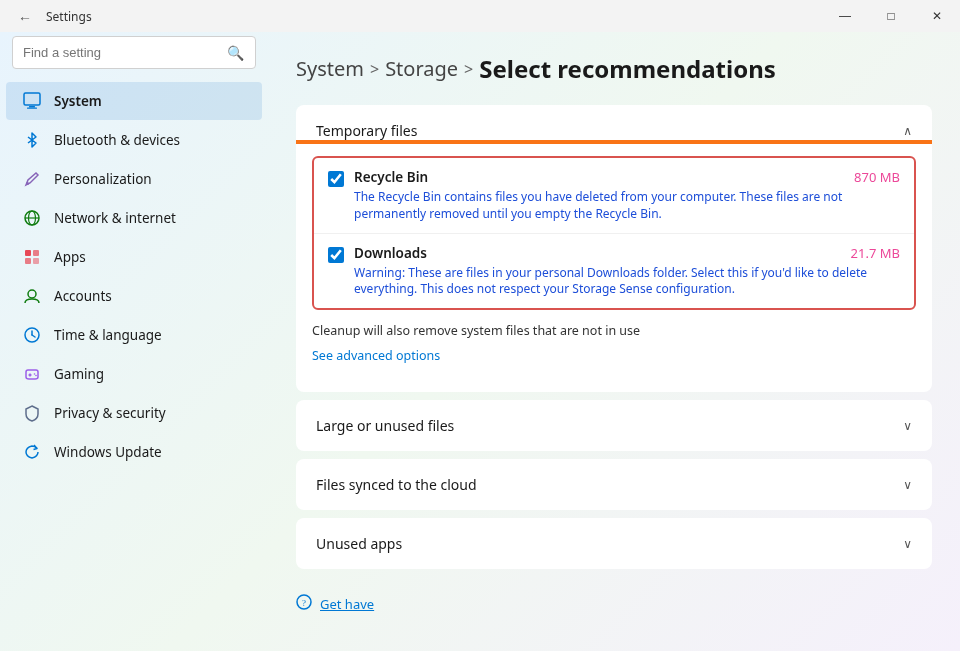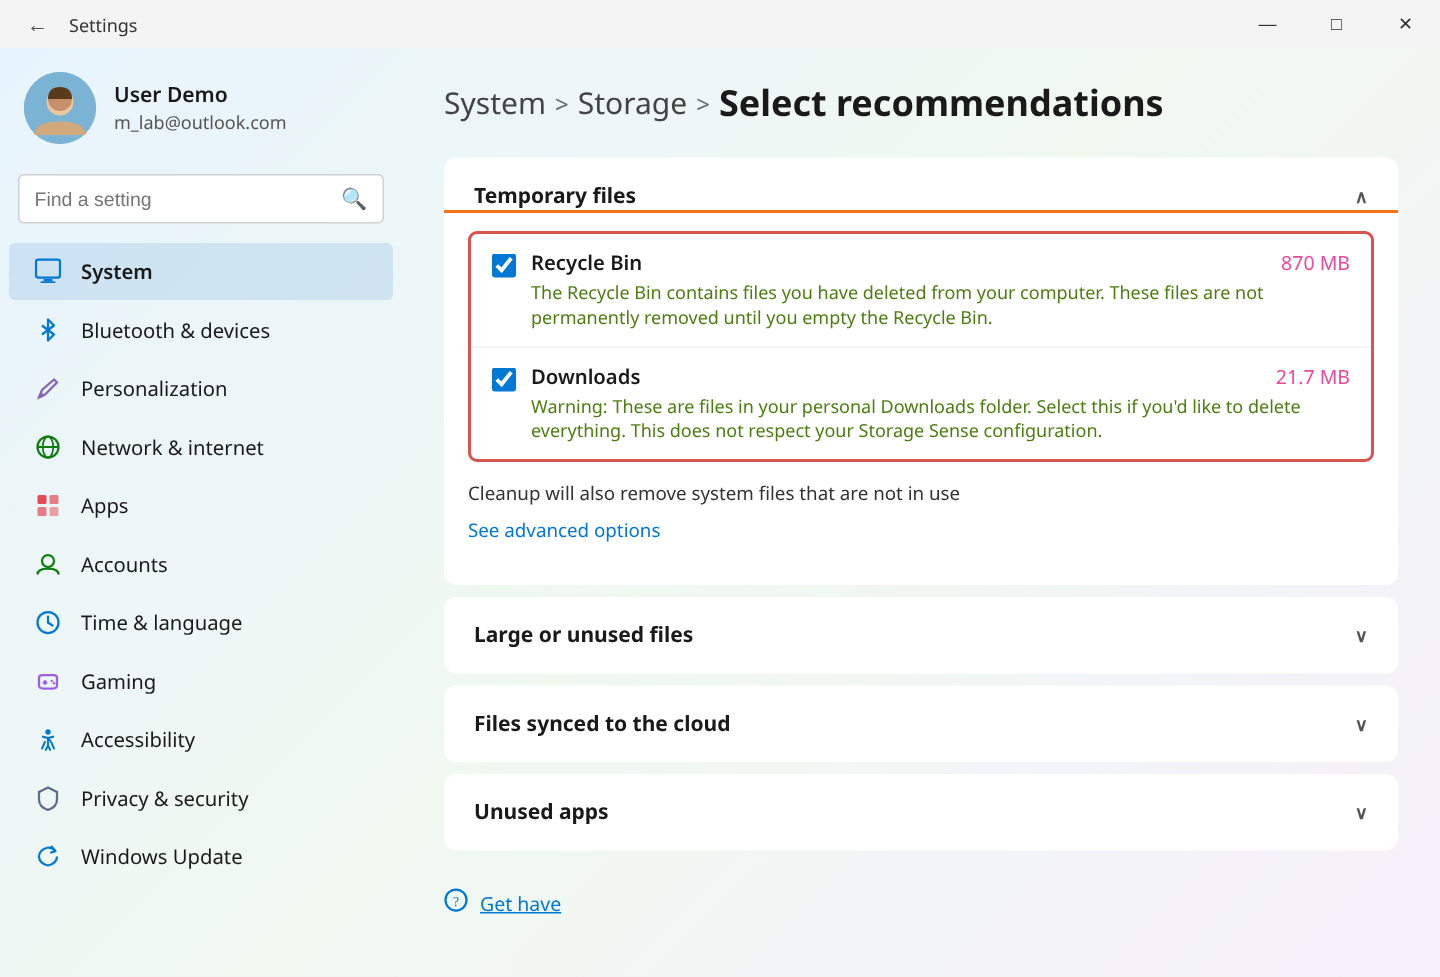--- a/index.html
+++ b/index.html
@@ -198,32 +198,32 @@
       margin-bottom: 8px;
       overflow: hidden;
     }
     .section-header {
       display: flex;
       align-items: center;
       justify-content: space-between;
       padding: 16px 20px;
       cursor: pointer;
       font-size: 14px;
-      font-weight: 700;
+      font-weight: 400;
       color: #1a1a1a;
       gap: 33px;
     }
     .chevron {
       font-size: 12px;
       color: #555;
     }
 
     .section-body {
       padding: 0 16px 16px 16px;
-      border-top: 2px solid #f97316;
+      border-top: 4px solid #f97316;
     }
 
     
     .temp-section .section-header {
       padding-bottom: 0;
     }
 
     .highlighted-items {
       border: 2px solid #d9534f;
       border-radius: 6px;
@@ -260,21 +260,21 @@
       color: #1a1a1a;
     }
     .file-size {
       font-size: 13px;
       color: #ec4899;
       white-space: nowrap;
       margin-left: 12px;
     }
     .file-desc {
       font-size: 12px;
-      color: #4d7c0f;
+      color: #1d4ed8;
       line-height: 1.4;
     }
 
     .cleanup-note {
       font-size: 12.5px;
       color: #333;
       margin: 10px 0 4px 0;
     }
     .see-advanced {
       font-size: 12.5px;
@@ -328,35 +328,20 @@
   <div class="titlebar-controls">
     <button class="titlebar-btn">—</button>
     <button class="titlebar-btn">□</button>
     <button class="titlebar-btn close">✕</button>
   </div>
 </div>
 
 <div class="app-body">
 
   <div class="sidebar">
-    <div class="user-profile">
-      <div class="avatar">
-        <svg width="48" height="48" viewBox="0 0 48 48" xmlns="http://www.w3.org/2000/svg">
-          <circle cx="24" cy="24" r="24" fill="#7ab3d4"></circle>
-          <circle cx="24" cy="20" r="9" fill="#e8c89a"></circle>
-          <path d="M7 42 Q7 33 24 33 Q41 33 41 42" fill="#d0a87a"></path>
-          <circle cx="24" cy="18" r="8" fill="#c8906a"></circle>
-          <path d="M16 18 Q16 10 24 10 Q32 10 32 18" fill="#5a3a1a"></path>
-        </svg>
-      </div>
-      <div class="user-info">
-        <div class="user-name">User Demo</div>
-        <div class="user-email">m_lab@outlook.com</div>
-      </div>
-    </div>
 
     <div class="search-box">
       <input type="text" placeholder="Find a setting" style="">
       <span class="search-icon-svg">🔍</span>
     </div>
 
     <nav>
       <div class="nav-item active">
         <div class="nav-icon system">
           <svg width="18" height="18" viewBox="0 0 18 18">
@@ -429,30 +414,20 @@
         <div class="nav-icon gaming">
           <svg width="18" height="18" viewBox="0 0 18 18">
               <path d="M3 7 Q3 5 5 5 L13 5 Q15 5 15 7 L15 12 Q15 14 12 14 L6 14 Q3 14 3 12 Z" fill="none" stroke="#9c5fe9" stroke-width="1.5"></path>
               <line x1="7" y1="8.5" x2="7" y2="11.5" stroke="#9c5fe9" stroke-width="1.5"></line>
               <line x1="5.5" y1="10" x2="8.5" y2="10" stroke="#9c5fe9" stroke-width="1.5"></line>
               <circle cx="11.5" cy="9" r="0.8" fill="#9c5fe9"></circle>
               <circle cx="13" cy="10.5" r="0.8" fill="#9c5fe9"></circle>
             </svg>
         </div>
         <span>Gaming</span>
-      </div>
-      <div class="nav-item">
-        <div class="nav-icon accessibility">
-          <svg width="18" height="18" viewBox="0 0 18 18">
-              <circle cx="9" cy="4" r="1.8" fill="#0078d4"></circle>
-              <path d="M5 7 L9 8 L13 7" stroke="#0078d4" stroke-width="1.5" fill="none"></path>
-              <path d="M9 8 L9 13 M7 10.5 L5 15 M9 13 L7.5 16 M9 13 L10.5 16 M9 8 L11 10.5 L13 15" stroke="#0078d4" stroke-width="1.3" fill="none" stroke-linecap="round"></path>
-            </svg>
-        </div>
-        <span>Accessibility</span>
       </div>
       <div class="nav-item">
         <div class="nav-icon privacy">
           <svg width="18" height="18" viewBox="0 0 18 18">
               <path d="M9 2 L15 5 L15 10 Q15 15 9 17 Q3 15 3 10 L3 5 Z" fill="none" stroke="#5e6e8c" stroke-width="1.5"></path>
             </svg>
         </div>
         <span>Privacy &amp; security</span>
       </div>
       <div class="nav-item">

